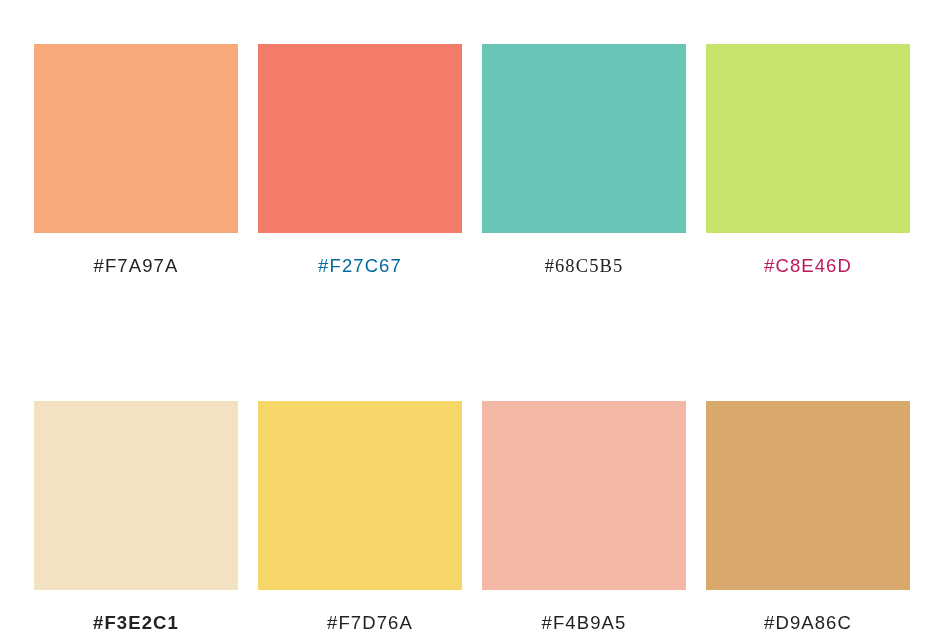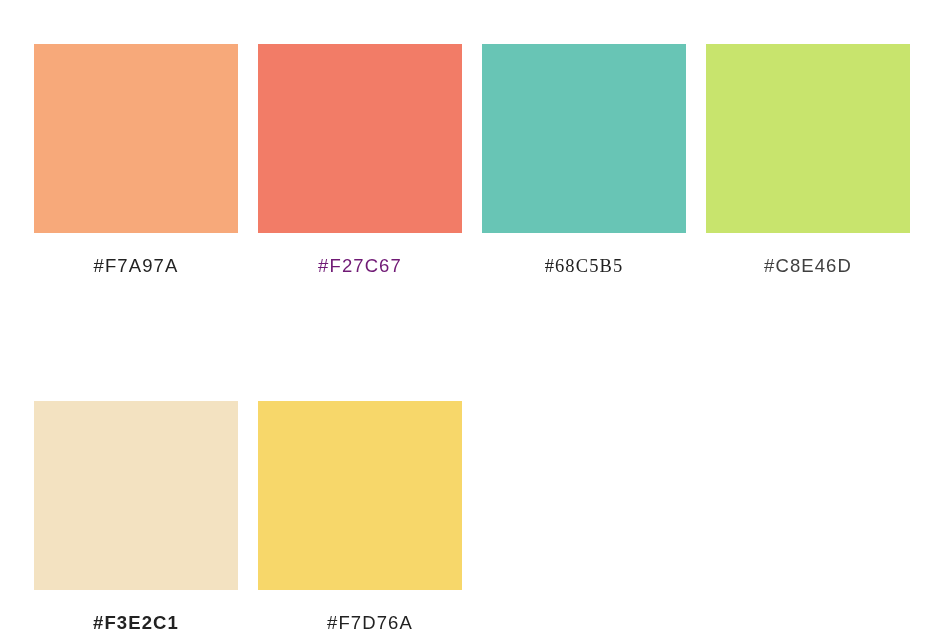--- a/index.html
+++ b/index.html
@@ -70,39 +70,47 @@
 
   <div class="palette-grid">
 
     <div class="swatch-cell row-first">
       <div class="swatch-chip" style="background-color: rgb(247, 169, 122);"></div>
       <div class="swatch-label" style="color: rgb(34, 34, 34);">#F7A97A</div>
     </div>
 
     <div class="swatch-cell row-first">
       <div class="swatch-chip" style="background-color: rgb(242, 124, 103);"></div>
-      <div class="swatch-label" style="color: #701a75;">#F27C67</div>
+      <div class="swatch-label" style="color: #0369a1;">#F27C67</div>
     </div>
 
     <div class="swatch-cell row-first">
       <div class="swatch-chip" style="background-color: rgb(104, 197, 181);"></div>
       <div class="swatch-label" style="color: rgb(34, 34, 34); font-family: Liberation Serif, serif;">#68C5B5</div>
     </div>
 
     <div class="swatch-cell row-first">
       <div class="swatch-chip" style="background-color: rgb(200, 228, 109);"></div>
-      <div class="swatch-label" style="color: #404040;">#C8E46D</div>
+      <div class="swatch-label" style="color: #be185d;">#C8E46D</div>
     </div>
 
     <div class="swatch-cell row-second">
       <div class="swatch-chip" style="background-color: rgb(243, 226, 193);"></div>
       <div class="swatch-label" style="color: rgb(34, 34, 34); font-weight: bold;">#F3E2C1</div>
     </div>
 
     <div class="swatch-cell row-second">
       <div class="swatch-chip" style="background-color: rgb(247, 215, 106);"></div>
       <div class="swatch-label" style="color: rgb(34, 34, 34); margin-left: 20px;">#F7D76A</div>
     </div>
 
+    <div class="swatch-cell row-second">
+      <div class="swatch-chip" style="background-color: rgb(244, 185, 165);"></div>
+      <div class="swatch-label" style="color: rgb(34, 34, 34);">#F4B9A5</div>
+    </div>
 
+    <div class="swatch-cell row-second">
+      <div class="swatch-chip" style="background-color: rgb(217, 168, 108);"></div>
+      <div class="swatch-label" style="color: rgb(34, 34, 34);">#D9A86C</div>
+    </div>
 
   </div>
 </div>
 
 </body></html>

